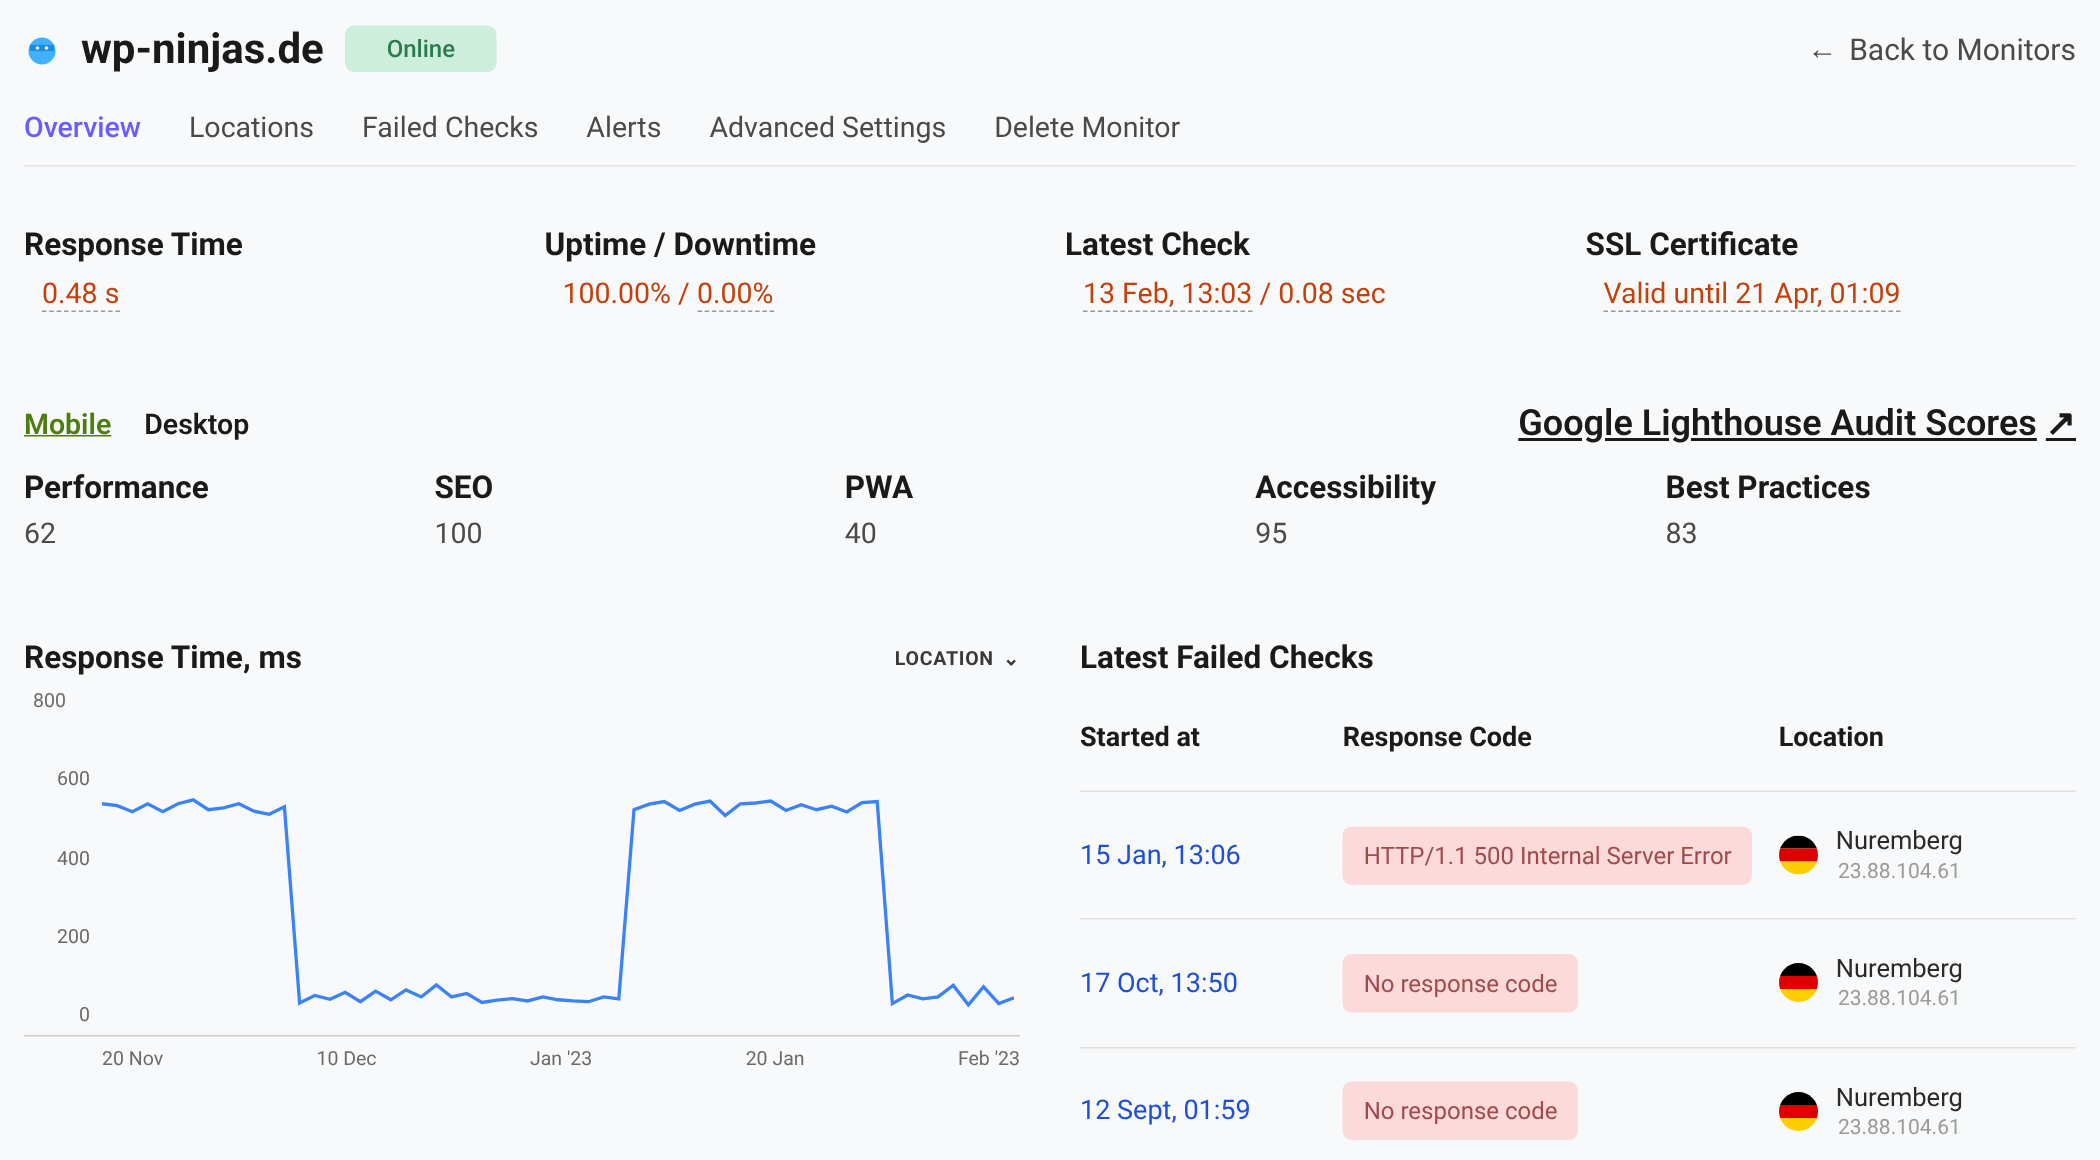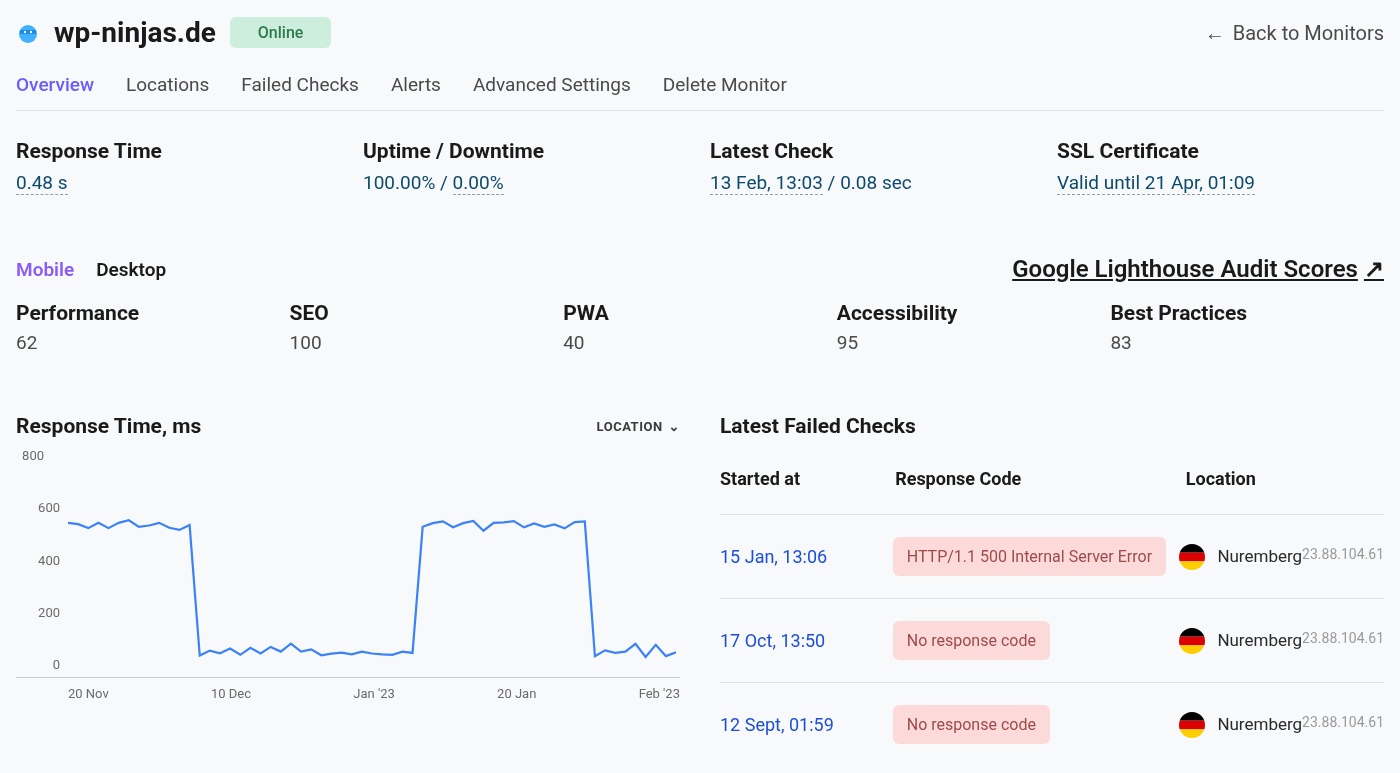--- a/index.html
+++ b/index.html
@@ -45,21 +45,21 @@
     align-items: center;
     gap: 8px;
     color: #4a4a4a;
     font-size: 20px;
     cursor: pointer;
   }
   .tabs {
     display: flex;
     gap: 32px;
     border-bottom: 1px solid #e5e5e5;
-    margin-bottom: 28px;
+    margin-bottom: 41px;
   }
   .tab {
     padding-bottom: 14px;
     font-size: 19px;
     color: #4a4a4a;
     cursor: pointer;
   }
   .tab.active {
     color: #6b5cff;
     font-weight: 500;
@@ -75,21 +75,22 @@
     flex-direction: column;
     gap: 8px;
   }
   .stat-label {
     font-size: 21px;
     font-weight: 700;
     color: #1a1a1a;
   }
   .stat-value {
     font-size: 19px;
-    color: #0c4a6e;
+    color: #c2410c;
+    margin-left: 12px;
   }
   .dotted-under {
     border-bottom: 1px dashed #9a9a9a;
     display: inline-block;
   }
   .audit-header {
     display: flex;
     justify-content: space-between;
     align-items: center;
     margin-bottom: 18px;
@@ -98,21 +99,22 @@
     display: flex;
     gap: 22px;
   }
   .device-tab {
     font-size: 19px;
     font-weight: 600;
     color: #1a1a1a;
     cursor: pointer;
   }
   .device-tab.active {
-    color: #8b5cf6;
+    color: #4d7c0f;
+    text-decoration: underline;
   }
   .audit-link {
     font-size: 24px;
     font-weight: 600;
     color: #1a1a1a;
     text-decoration: underline;
     cursor: pointer;
     display: flex;
     align-items: center;
     gap: 6px;
@@ -245,22 +247,23 @@
   }
   .flag {
     width: 26px;
     height: 26px;
     border-radius: 50%;
     overflow: hidden;
     flex-shrink: 0;
   }
   .loc-text {
     display: flex;
-    flex-direction: row;
+    flex-direction: column;
     line-height: 1.3;
+    align-items: center;
   }
   .loc-name {
     font-size: 17px;
     color: #2a2a2a;
   }
   .loc-ip {
     font-size: 14px;
     color: #9a9a9a;
   }
 </style>

